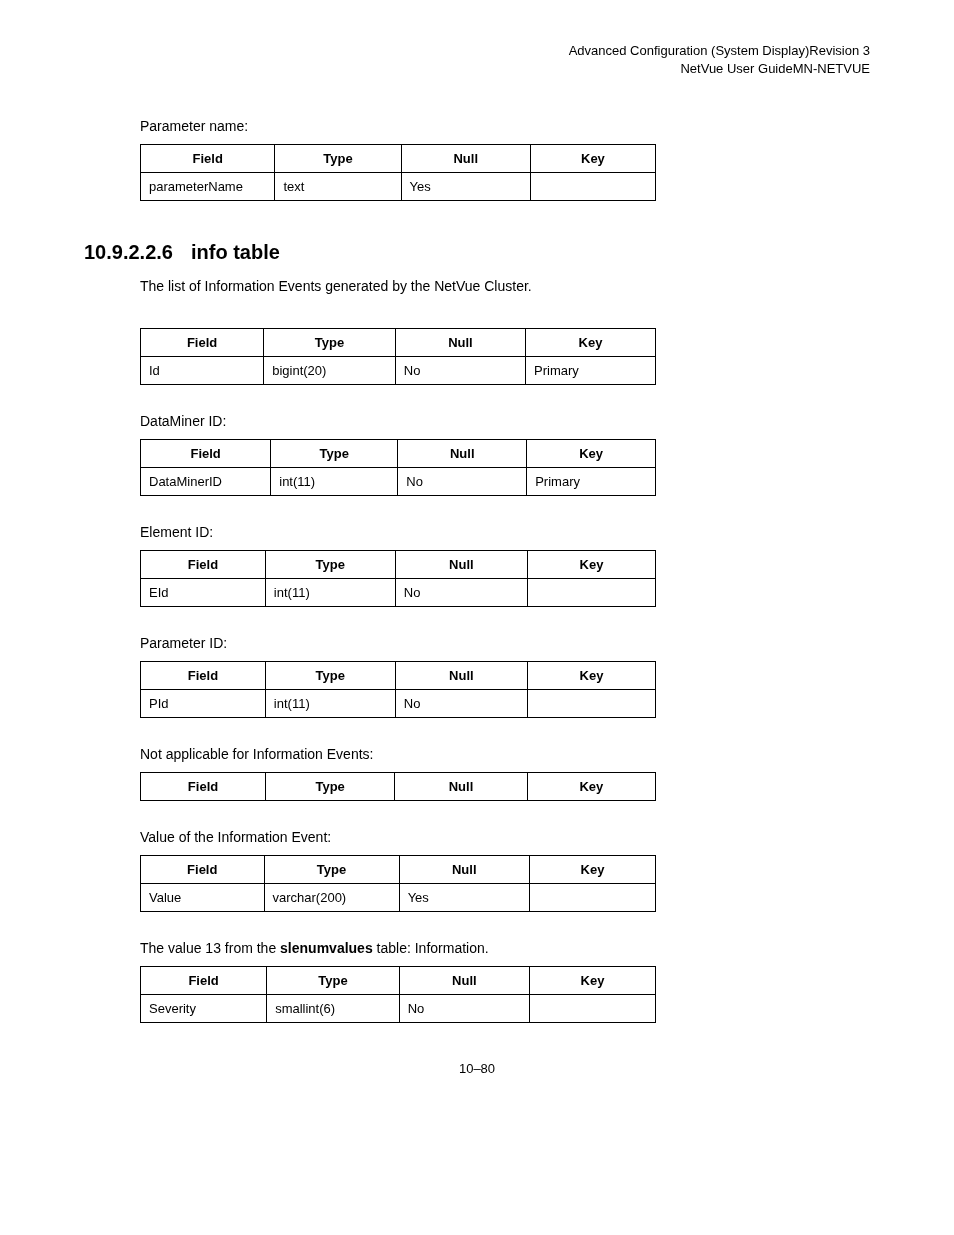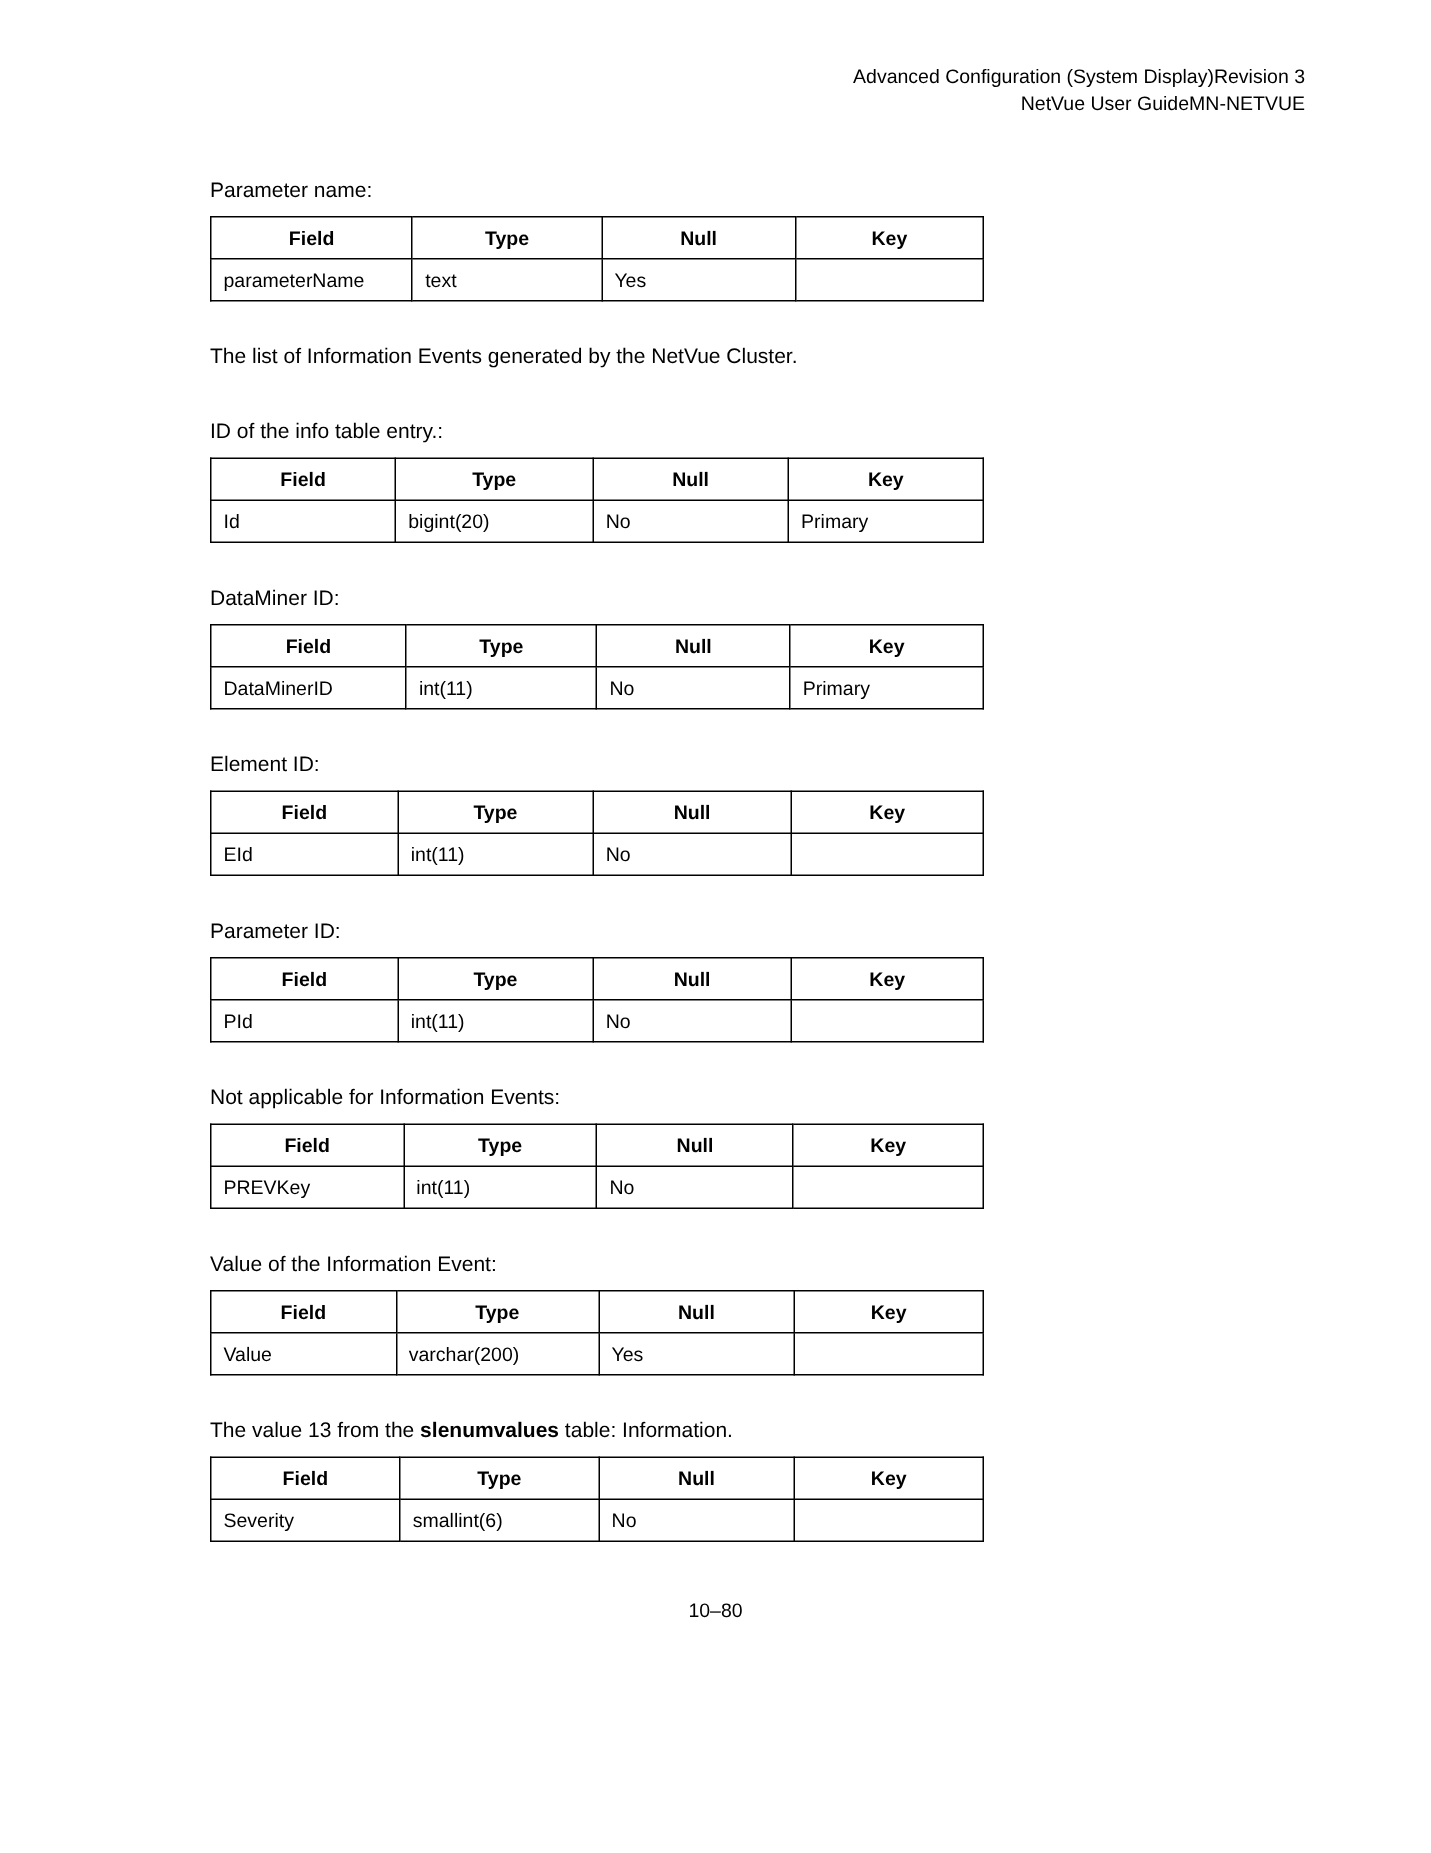--- a/index.html
+++ b/index.html
@@ -102,26 +102,28 @@
         <td>parameterName</td>
         <td>text</td>
         <td>Yes</td>
         <td></td>
       </tr>
     </tbody>
       </table>
 
   </div>
 
+  <h2 class="section">
+    <span class="secnum">10.9.2.2.6</span><span>info table</span>
+  </h2>
 
   <div class="content">
     <p class="section-desc">The list of Information Events generated by the NetVue Cluster.</p>
 
     <div id="tables-container">
-        <p class="caption">ID of the info table entry.:</p>
         <table class="schema">
           <colgroup>
             <col class="c1">
             <col class="c2">
             <col class="c3">
             <col class="c4">
           </colgroup>
           <tbody>
             <tr>
               <th>Field</th>
@@ -213,26 +215,20 @@
             <col class="c2">
             <col class="c3">
             <col class="c4">
           </colgroup>
           <tbody>
             <tr>
               <th>Field</th>
               <th>Type</th>
               <th>Null</th>
               <th>Key</th>
-            </tr>
-            <tr>
-              <td>PREVKey</td>
-              <td>int(11)</td>
-              <td>No</td>
-              <td></td>
             </tr>
           </tbody>
         </table>
         <p class="caption">Value of the Information Event:</p>
         <table class="schema">
           <colgroup>
             <col class="c1">
             <col class="c2">
             <col class="c3">
             <col class="c4">

